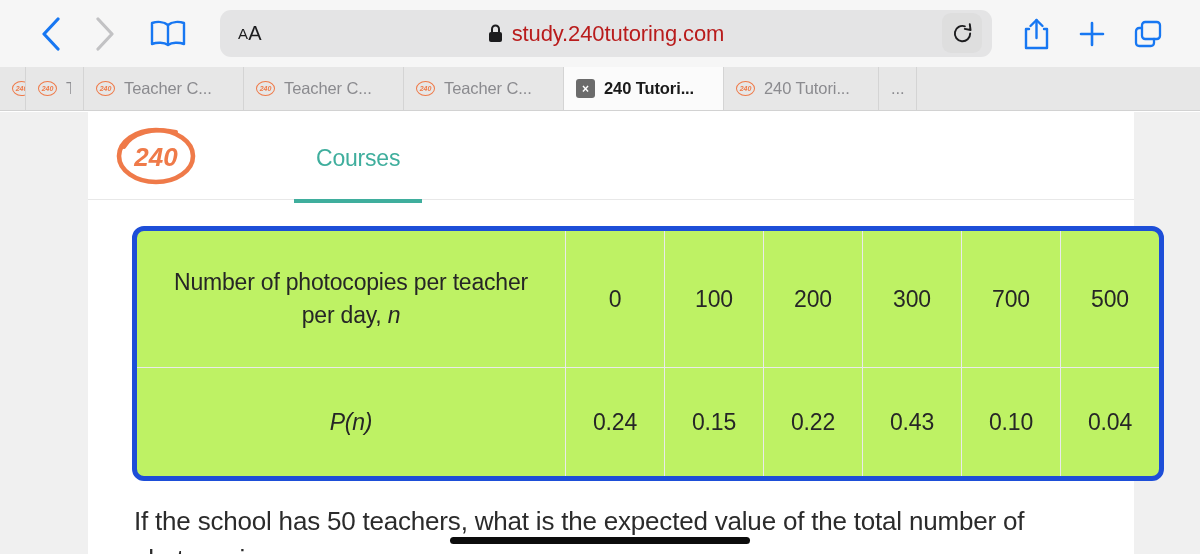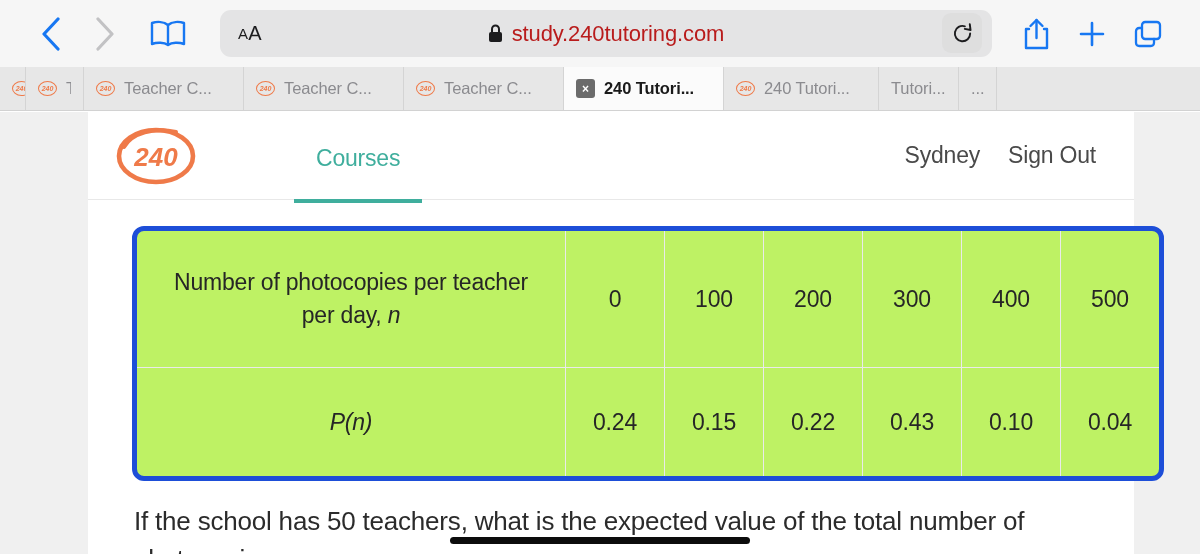--- a/index.html
+++ b/index.html
@@ -446,23 +446,20 @@
           <div class="fav-x">×</div>
         </div>
         <span class="tab-label">240 Tutori...</span>
       </div>
       <div class="tab" style="width: 155px;">
         <div class="fav">
           <div class="fav-240">240</div>
         </div>
         <span class="tab-label">240 Tutori...</span>
       </div>
-      <div class="tab" style="width: 80px;">
-        <span class="tab-label">Tutori...</span>
-      </div>
       <div class="tab" style="width: 38px;">
         <span class="tab-label">...</span>
       </div>
     </div>
 
   <div class="page-viewport">
     <div class="page-sheet">
 
       <div class="site-header">
         <div class="logo">
@@ -472,39 +469,35 @@
             <text x="42" y="41" text-anchor="middle" font-family="'Liberation Sans', sans-serif" font-size="26" font-weight="bold" font-style="italic" fill="#ef7a49">240</text>
           </svg>
         </div>
 
         <div class="header-nav">
           <div class="hnav-item active">
             <span>Courses</span>
           </div>
         </div>
 
-        <div class="header-right">
-          <span>Sydney</span>
-          <span>Sign Out</span>
-        </div>
       </div>
 
       <div class="quiz-body">
         <table class="prob-table">
           <tbody>
             <tr class="r1">
               <td class="rowlabel">
                 <span>Number of photocopies per teacher</span><br>
                 <span>per day, </span><span class="math-i">n</span>
               </td>
               <td class="datacell">0</td>
               <td class="datacell">100</td>
               <td class="datacell">200</td>
               <td class="datacell">300</td>
-              <td class="datacell">400</td>
+              <td class="datacell">700</td>
               <td class="datacell">500</td>
             </tr>
             <tr class="r2">
               <td class="rowlabel">
                 <span class="math-i">P(</span><span class="math-i">n</span><span class="math-i">)</span>
               </td>
               <td class="datacell">0.24</td>
               <td class="datacell">0.15</td>
               <td class="datacell">0.22</td>
               <td class="datacell">0.43</td>

